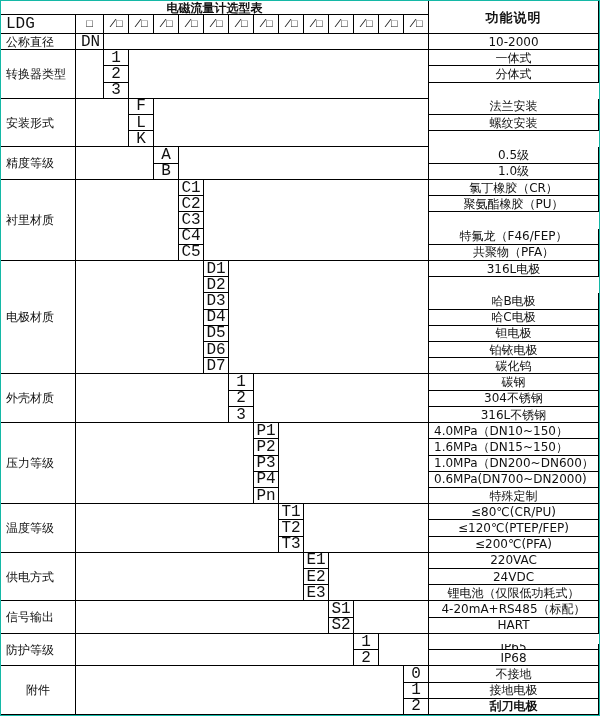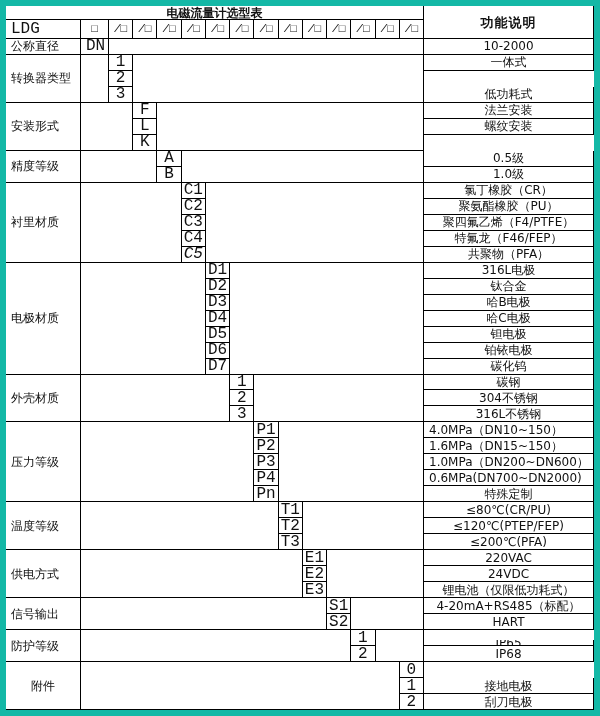--- a/index.html
+++ b/index.html
@@ -3,21 +3,21 @@
 <meta charset="utf-8">
 <style>
   html,body{margin:0;padding:0;background:#e8e8e8;}
   #page{
     width:600px;height:716px;background:#ffffff;box-sizing:border-box;
     font-family:"DejaVu Sans","Liberation Sans",sans-serif;color:#111;
     position:relative;
   }
   #grid{
     width:600px;height:716px;box-sizing:border-box;
-    border:6px solid #14b8a6;
+    border:1px solid #14b8a6;
     display:grid;
     grid-template-columns:75px 28px repeat(13,1fr) 170px;
     grid-template-rows:14px 19px repeat(42,1fr);
     background:#fff;
   }
   .c{
     border-right:1px solid #000;border-bottom:1px solid #000;
     display:flex;align-items:center;justify-content:center;
     font-size:12px;line-height:1;overflow:hidden;white-space:nowrap;
     box-sizing:border-box;
@@ -54,22 +54,22 @@
       <div class="c slant" style="grid-area: 2 / 15;">/□</div>
       <div class="c left" style="grid-area: 3 / 1 / 4;">公称直径</div>
       <div class="c mono left" style="grid-area: 3 / 2;">DN</div>
       <div class="c fn" style="grid-area: 3 / 16;">10-2000</div>
       <div class="c " style="grid-area: 3 / 3 / 4 / 16;"></div>
       <div class="c left" style="grid-area: 4 / 1 / 7;">转换器类型</div>
       <div class="c " style="grid-area: 4 / 2 / 7 / 3;"></div>
       <div class="c mono" style="grid-area: 4 / 3;">1</div>
       <div class="c fn" style="grid-area: 4 / 16;">一体式</div>
       <div class="c mono" style="grid-area: 5 / 3;">2</div>
+      <div class="c fn" style="grid-area: 5 / 16;">分体式</div>
       <div class="c mono" style="grid-area: 6 / 3;">3</div>
-      <div class="c fn" style="grid-area: 6 / 16;">低功耗式</div>
       <div class="c " style="grid-area: 4 / 4 / 7 / 16;"></div>
       <div class="c left" style="grid-area: 7 / 1 / 10;">安装形式</div>
       <div class="c " style="grid-area: 7 / 2 / 10 / 4;"></div>
       <div class="c mono" style="grid-area: 7 / 4;">F</div>
       <div class="c fn" style="grid-area: 7 / 16;">法兰安装</div>
       <div class="c mono" style="grid-area: 8 / 4;">L</div>
       <div class="c fn" style="grid-area: 8 / 16;">螺纹安装</div>
       <div class="c mono" style="grid-area: 9 / 4;">K</div>
       <div class="c " style="grid-area: 7 / 5 / 10 / 16;"></div>
       <div class="c left" style="grid-area: 10 / 1 / 12;">精度等级</div>
@@ -79,32 +79,30 @@
       <div class="c mono" style="grid-area: 11 / 5;">B</div>
       <div class="c fn" style="grid-area: 11 / 16;">1.0级</div>
       <div class="c " style="grid-area: 10 / 6 / 12 / 16;"></div>
       <div class="c left" style="grid-area: 12 / 1 / 17;">衬里材质</div>
       <div class="c " style="grid-area: 12 / 2 / 17 / 6;"></div>
       <div class="c mono" style="grid-area: 12 / 6;">C1</div>
       <div class="c fn" style="grid-area: 12 / 16;">氯丁橡胶（CR）</div>
       <div class="c mono" style="grid-area: 13 / 6;">C2</div>
       <div class="c fn" style="grid-area: 13 / 16;">聚氨酯橡胶（PU）</div>
       <div class="c mono" style="grid-area: 14 / 6;">C3</div>
-      <div class="c fn" style="grid-area: 14 / 16;">聚四氟乙烯（F4/PTFE）</div>
       <div class="c mono" style="grid-area: 15 / 6;">C4</div>
       <div class="c fn" style="grid-area: 15 / 16;">特氟龙（F46/FEP）</div>
-      <div class="c mono" style="grid-area: 16 / 6; font-style: italic;">C5</div>
+      <div class="c mono" style="grid-area: 16 / 6;">C5</div>
       <div class="c fn" style="grid-area: 16 / 16;">共聚物（PFA）</div>
       <div class="c " style="grid-area: 12 / 7 / 17 / 16;"></div>
       <div class="c left" style="grid-area: 17 / 1 / 24;">电极材质</div>
       <div class="c " style="grid-area: 17 / 2 / 24 / 7;"></div>
       <div class="c mono" style="grid-area: 17 / 7;">D1</div>
       <div class="c fn" style="grid-area: 17 / 16;">316L电极</div>
       <div class="c mono" style="grid-area: 18 / 7;">D2</div>
-      <div class="c fn" style="grid-area: 18 / 16;">钛合金</div>
       <div class="c mono" style="grid-area: 19 / 7;">D3</div>
       <div class="c fn" style="grid-area: 19 / 16;">哈B电极</div>
       <div class="c mono" style="grid-area: 20 / 7;">D4</div>
       <div class="c fn" style="grid-area: 20 / 16;">哈C电极</div>
       <div class="c mono" style="grid-area: 21 / 7;">D5</div>
       <div class="c fn" style="grid-area: 21 / 16;">钽电极</div>
       <div class="c mono" style="grid-area: 22 / 7;">D6</div>
       <div class="c fn" style="grid-area: 22 / 16;">铂铱电极</div>
       <div class="c mono" style="grid-area: 23 / 7;">D7</div>
       <div class="c fn" style="grid-area: 23 / 16;">碳化钨</div>
@@ -159,18 +157,19 @@
       <div class="c left" style="grid-area: 40 / 1 / 42;">防护等级</div>
       <div class="c " style="grid-area: 40 / 2 / 42 / 13;"></div>
       <div class="c mono" style="grid-area: 40 / 13;">1</div>
       <div class="c fn" style="grid-area: 40 / 16; margin-top: 10px;">IP65</div>
       <div class="c mono" style="grid-area: 41 / 13;">2</div>
       <div class="c fn" style="grid-area: 41 / 16;">IP68</div>
       <div class="c " style="grid-area: 40 / 14 / 42 / 16;"></div>
       <div class="c " style="grid-area: 42 / 1 / 45;">附件</div>
       <div class="c " style="grid-area: 42 / 2 / 45 / 15;"></div>
       <div class="c mono" style="grid-area: 42 / 15;">0</div>
+      <div class="c fn" style="grid-area: 42 / 16;">不接地</div>
       <div class="c mono" style="grid-area: 43 / 15;">1</div>
       <div class="c fn" style="grid-area: 43 / 16;">接地电极</div>
       <div class="c mono" style="grid-area: 44 / 15;">2</div>
-      <div class="c fn" style="grid-area: 44 / 16;">刮刀电极</div>
+      <div class="c fn" style="grid-area: 44 / 16; font-weight: bold;">刮刀电极</div>
     </div>
 </div>
 
 </body></html>

